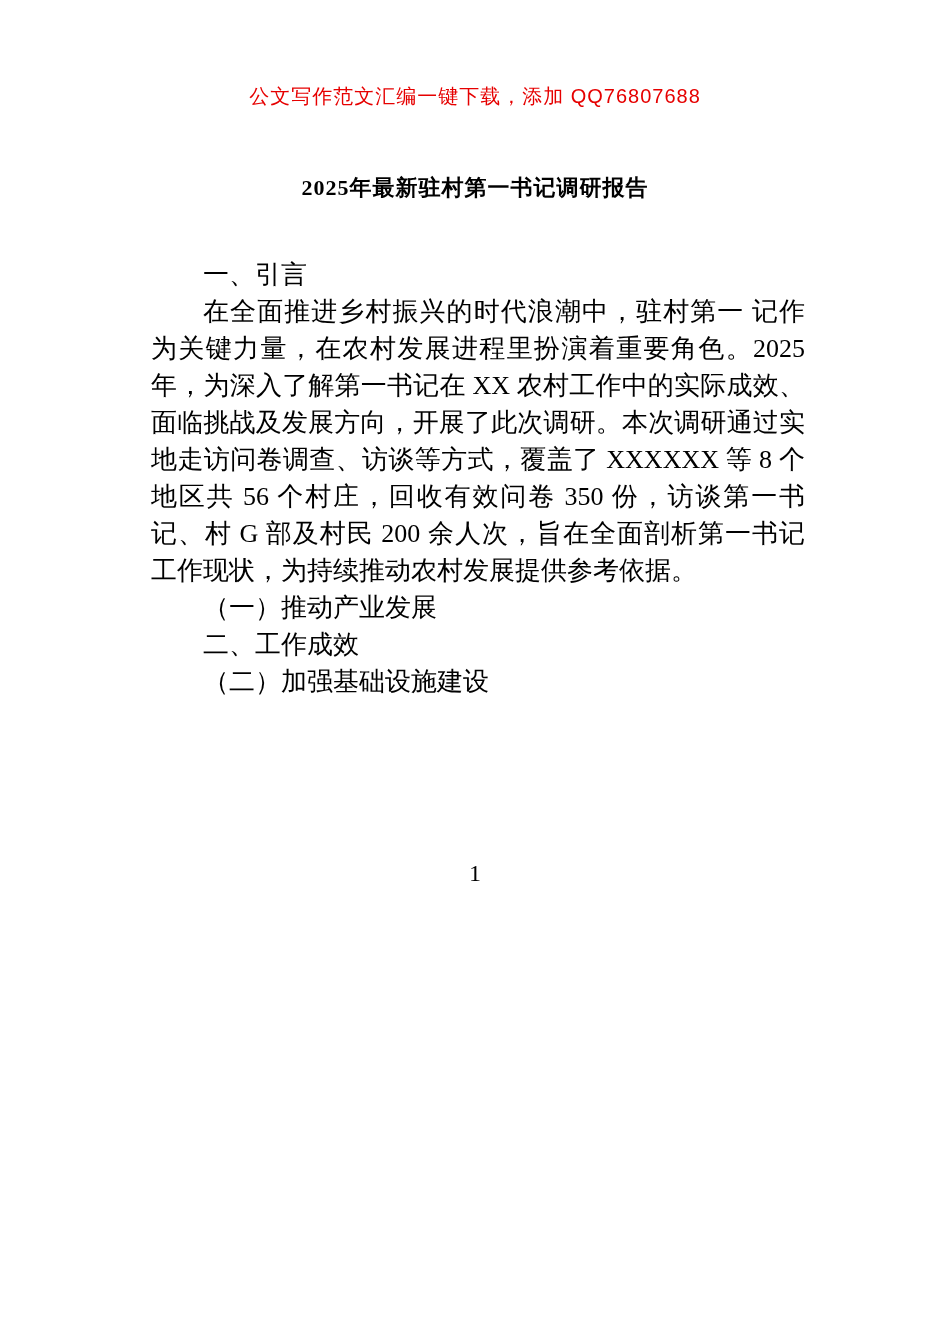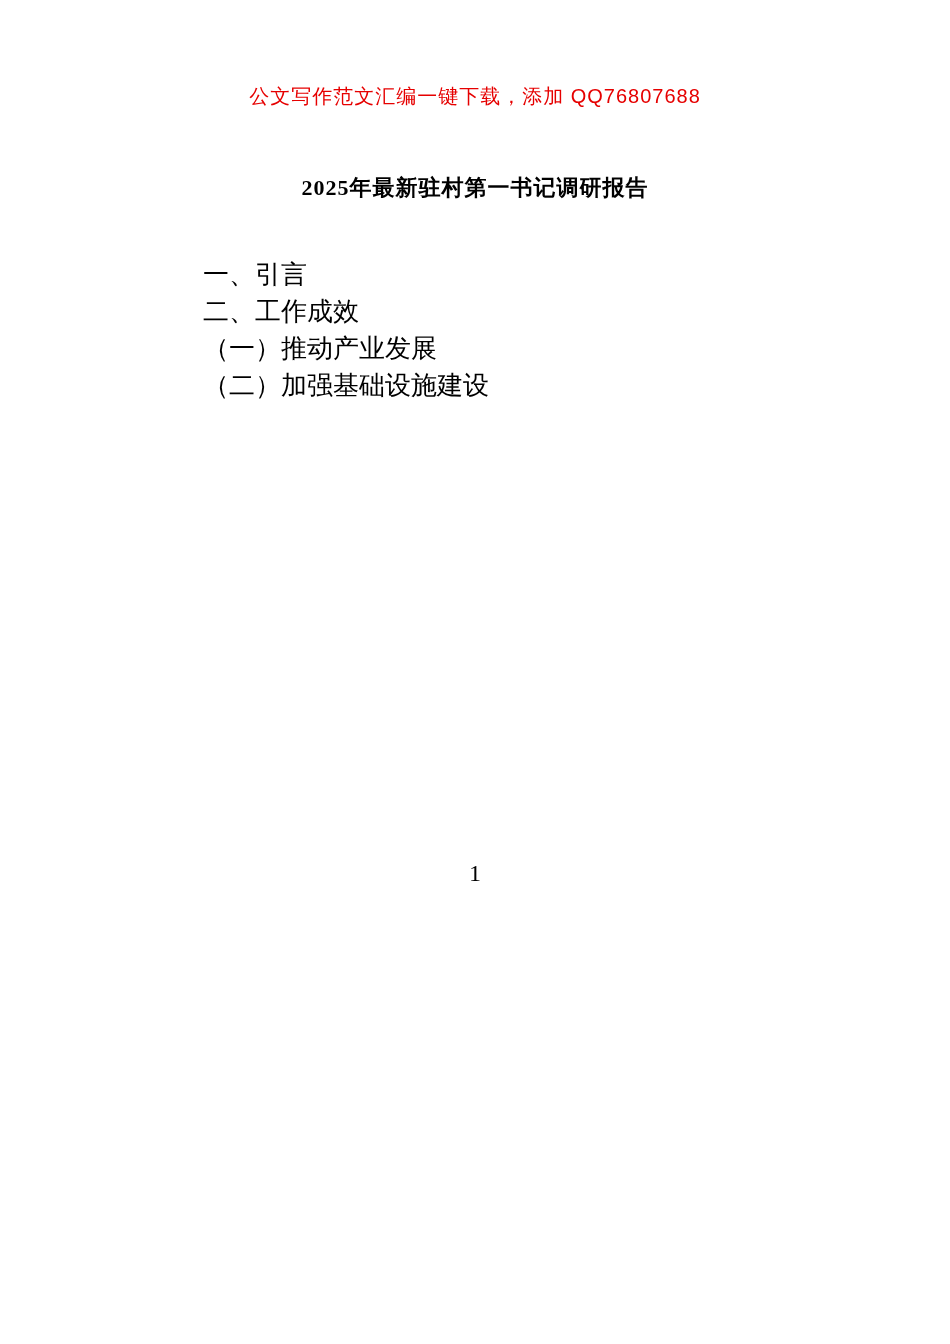--- a/index.html
+++ b/index.html
@@ -65,19 +65,20 @@
 </head>
 <body>
 
 <div class="page">
   <div class="promo">公文写作范文汇编一键下载，添加 QQ76807688</div>
 
   <h1 class="doc-title">2025年最新驻村第一书记调研报告</h1>
 
   <div class="content">
       <p class="para heading">一、引言</p>
+      <p class="para body">在全面推进乡村振兴的时代浪潮中，驻村第一 记作为关键力量，在农村发展进程里扮演着重要角色。2025 年，为深入了解第一书记在 XX 农村工作中的实际成效、面临挑战及发展方向，开展了此次调研。本次调研通过实地走访问卷调查、访谈等方式，覆盖了 XXXXXX 等 8 个地区共 56 个村庄，回收有效问卷 350 份，访谈第一书记、村 G 部及村民 200 余人次，旨在全面剖析第一书记工作现状，为持续推动农村发展提供参考依据。</p>
+      <p class="para subheading">（一）推动产业发展</p>
       <p class="para heading">二、工作成效</p>
-      <p class="para subheading">（一）推动产业发展</p>
       <p class="para subheading">（二）加强基础设施建设</p>
     </div>
 
   <div class="page-number">1</div>
 </div>
 
 </body></html>

